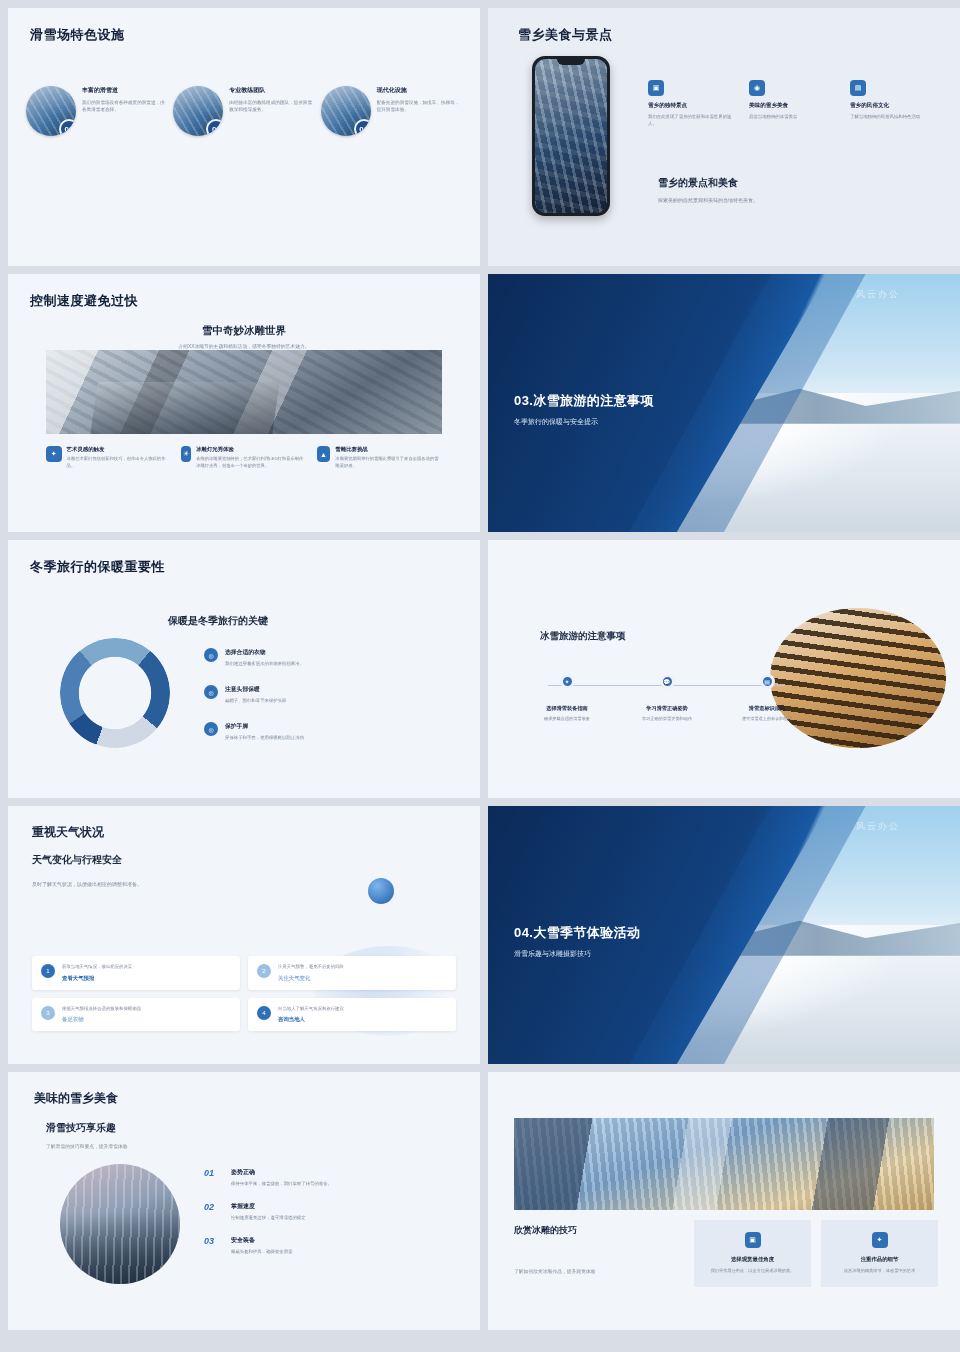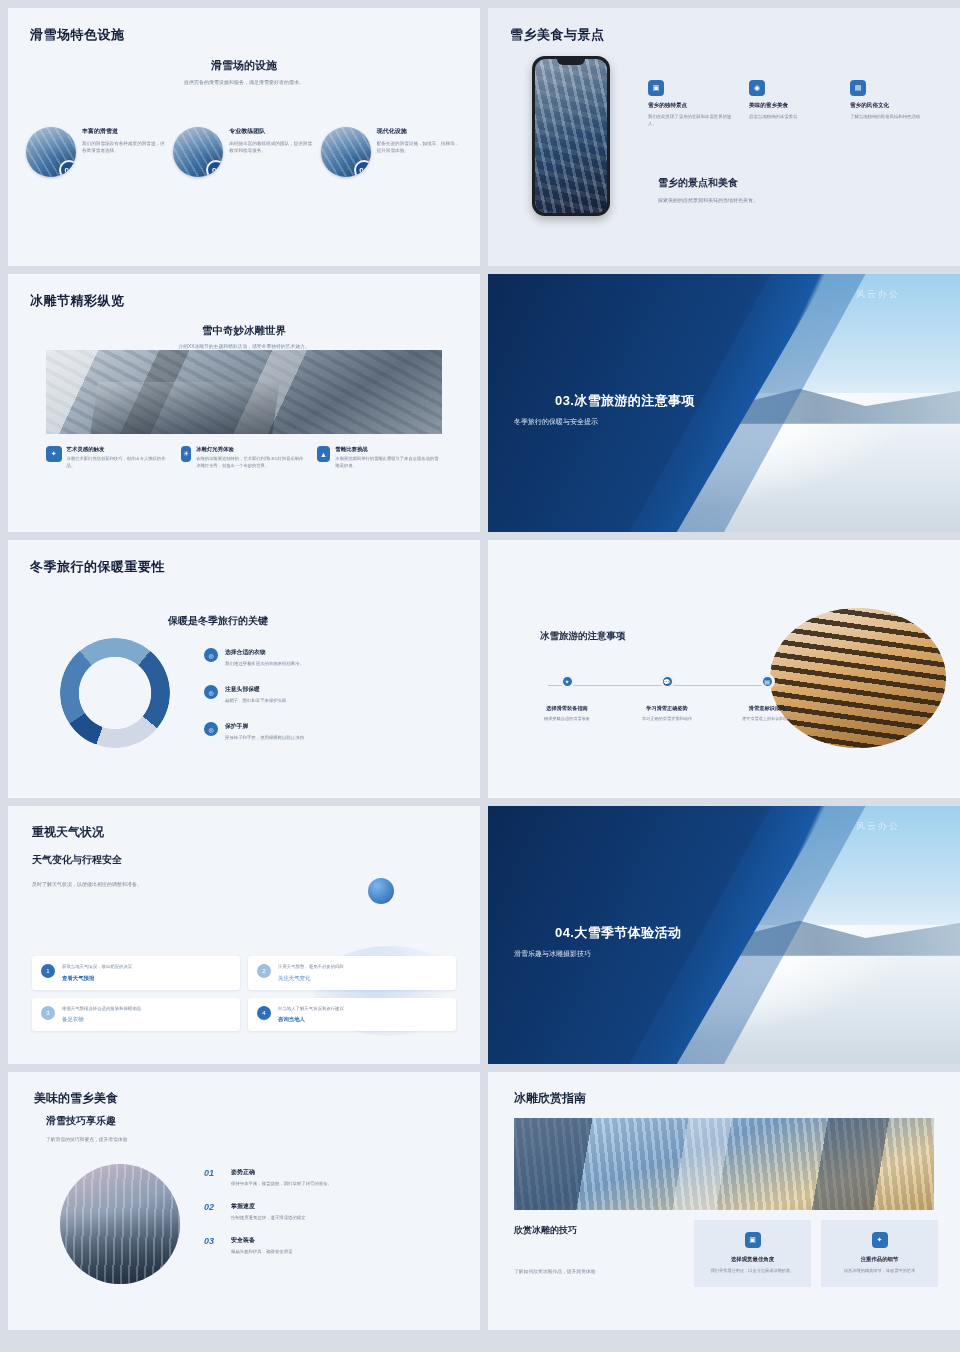--- a/index.html
+++ b/index.html
@@ -50,21 +50,21 @@
   .s1-num {
     position:absolute; right:-3px; bottom:-3px; width:20px;height:20px;border-radius:50%;
     background:#1f4e8c; color:#fff; font-size:8px; font-weight:bold;
     display:flex;align-items:center;justify-content:center; z-index:3;
     border:2px solid #eef1f7;
   }
   .s1-txt .h { font-size:6px; font-weight:bold; color:#16243f; }
   .s1-txt .p { font-size:4.6px; color:#7b8798; line-height:1.6; margin-top:4px; }
 
   
-  .s2 { background:#e9edf4; }
+  .s2 { background:#e9edf4;padding-left:8px; }
   .phone {
     position:absolute; left:44px; top:48px;
     width:78px; height:160px; border-radius:13px;
     background:#1b1f26; padding:3px;
     box-shadow: 0 4px 10px rgba(0,0,0,.25);
   }
   .phone-scr {
     width:100%; height:100%; border-radius:11px; overflow:hidden;
     background: linear-gradient(160deg,#8fa6bd, #2c4f78 55%, #16233b);
     position:relative;
@@ -138,21 +138,21 @@
     background: linear-gradient(115deg, #0b2a58 0%, #12417e 46%, #1a5aa8 56%, rgba(26,90,168,0) 57%);
     clip-path: polygon(0 0, 72% 0, 40% 100%, 0 100%);
   }
   .sec .wedge2{
     position:absolute; inset:0;
     background: linear-gradient(110deg, rgba(17,70,133,.85), rgba(29,104,184,.55));
     clip-path: polygon(60% 0, 80% 0, 50% 100%, 30% 100%);
     opacity:.55;
   }
   .sec .sec-txt{ position:absolute; left:26px; top:118px; color:#fff; z-index:4;}
-  .sec .sec-txt .t{ font-size:13px; font-weight:bold; letter-spacing:.4px;margin-left:41px;}
+  .sec .sec-txt .t{ font-size:13px; font-weight:bold; letter-spacing:.4px;}
   .sec .sec-txt .s{ font-size:7px; margin-top:7px; color:#dce9f7;}
   .wm { position:absolute; right:60px; top:14px; font-size:9px; color:rgba(255,255,255,.55); z-index:5; letter-spacing:2px;}
 
   
   .donut{
     position:absolute; left:52px; top:98px; width:110px; height:110px; border-radius:50%;
     background: conic-gradient(from 200deg, #1f4e8c 0deg 36deg, #4c7fb5 36deg 120deg, #7fa8cd 120deg 200deg, #2a5e9b 200deg 290deg, #cfd8e4 290deg 360deg);
     -webkit-mask: radial-gradient(circle, transparent 46%, #000 47%);
     mask: radial-gradient(circle, transparent 46%, #000 47%);
   }
@@ -197,21 +197,21 @@
   .s7-grid{ position:absolute; left:24px; right:24px; top:150px; display:grid; grid-template-columns:1fr 1fr; gap:8px;}
   .wcard{ background:#fff; border-radius:3px; padding:8px 9px; display:flex; gap:7px; box-shadow:0 1px 3px rgba(20,40,80,.08); }
   .wnum{ width:14px;height:14px;border-radius:50%;background:#2f6fb5;color:#fff;font-size:6px;display:flex;align-items:center;justify-content:center;flex:none;}
   .wcard.alt .wnum{ background:#9dc0e2; }
   .wcard .p{font-size:4.4px;color:#7b8798;line-height:1.5;}
   .wcard .l{font-size:5.4px;font-weight:bold;color:#2f6fb5;margin-top:4px;}
   .wcard.alt .l{ color:#8fb3d8; }
 
   
   .s9-t{font-size:12px;font-weight:bold;margin:18px 0 0 26px;}
-  .s9-t2{font-size:10px;font-weight:bold;margin:7px 0 0 38px;}
+  .s9-t2{font-size:10px;font-weight:bold;margin:14px 0 0 38px;}
   .s9-p{font-size:4.8px;color:#7b8798;margin:8px 0 0 38px;}
   .s9-circ{
     position:absolute; left:52px; top:92px; width:120px;height:120px;border-radius:50%;
     background: linear-gradient(160deg,#c9b9c9, #8f9fb5 40%, #4d6278 75%, #2a3b50);
     overflow:hidden;
   }
   .s9-circ::after{
     content:""; position:absolute; inset:0;
     background: repeating-linear-gradient(92deg, rgba(255,255,255,.25) 0 2px, transparent 2px 8px),
                 linear-gradient(0deg, rgba(20,30,45,.6), transparent 60%);
@@ -243,24 +243,20 @@
   .s10-card .h{font-size:5.4px;font-weight:bold;}
   .s10-card .p{font-size:4.2px;color:#7b8798;margin-top:5px;line-height:1.55;}
 </style>
 </head>
 <body>
 
 <div class="deck">
 
   <section class="slide white">
     <h2 class="stitle">滑雪场特色设施</h2>
-    <div class="s1-head">
-      <div class="t">滑雪场的设施</div>
-      <div class="d">提供完备的滑雪设施和服务，满足滑雪爱好者的需求。</div>
-    </div>
     <div class="s1-row">
       <div class="s1-item">
         <div class="s1-circ">
             <span class="s1-num">01</span>
           </div>
         <div class="s1-txt">
           <div class="h">丰富的滑雪道</div>
           <div class="p">我们的滑雪场设有各种难度的滑雪道，供各类滑雪者选择。</div>
         </div>
       </div>
@@ -309,21 +305,21 @@
         <div class="p">了解当地独特的民俗风情和特色活动</div>
       </div>
     </div>
     <div class="s2-bottom">
       <div class="h">雪乡的景点和美食</div>
       <div class="p">探索美丽的自然景观和美味的当地特色美食。</div>
     </div>
   </section>
 
   <section class="slide white">
-    <h2 class="stitle">冰雕节精彩纵览</h2>
+    <h2 class="stitle">控制速度避免过快</h2>
     <div class="s3-head">
       <div class="t">雪中奇妙冰雕世界</div>
       <div class="d">介绍XX冰雕节的主题和精彩活动，感受冬季独特的艺术魅力。</div>
     </div>
     <div class="s3-img"></div>
     <div class="s3-cards">
       <div class="s3-card">
         <div class="ic-sq">✦</div>
         <div>
           <div class="h">艺术灵感的触发</div>
@@ -487,21 +483,20 @@
         <div class="s9-n">03</div>
         <div>
           <div class="h">安全装备</div>
           <div class="p">佩戴头盔和护具，确保安全滑雪</div>
         </div>
       </div>
     </div>
   </section>
 
   <section class="slide white">
-    <div class="s10-t">冰雕欣赏指南</div>
     <div class="s10-img"></div>
     <div class="s10-h">欣赏冰雕的技巧</div>
     <div class="s10-p">了解如何欣赏冰雕作品，提升观赏体验</div>
     <div class="s10-cards">
       <div class="s10-card">
         <div class="ic-sq">▣</div>
         <div class="h">选择观赏最佳角度</div>
         <div class="p">我们寻找最佳角度，以全方位展现冰雕的美。</div>
       </div>
       <div class="s10-card">

